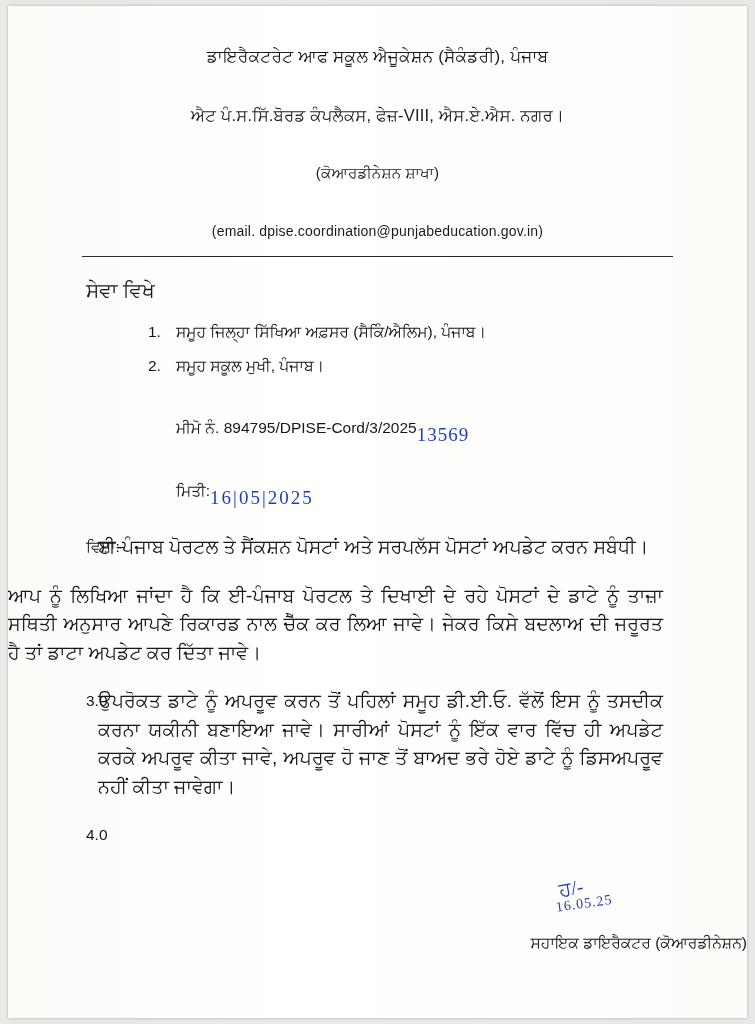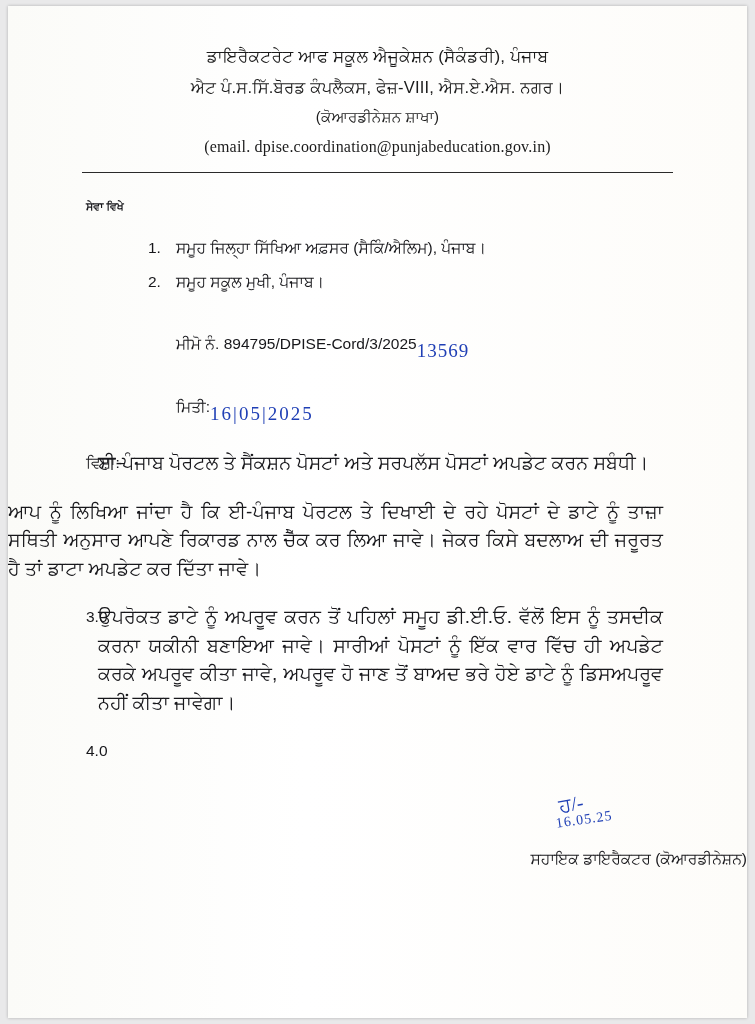--- a/index.html
+++ b/index.html
@@ -33,44 +33,44 @@
   .header {
     margin: 36px 0 0 0;
     text-align: center;
     color: #1b1b1b;
     font-family: "Liberation Sans", sans-serif;
   }
   .header .line {
     font-size: 16.5px;
     line-height: 30px;
     letter-spacing: 0.2px;
+    margin-top: 28px;
   }
   .header .line.l1 { font-size: 17px; }
   .header .line.l3 { font-size: 15px; text-align: center; }
   .header .line.l4 {
-    font-size: 16px;
-    font-family: Liberation Serif, serif;
+    font-size: 14px;
+    font-family: Liberation Sans, sans-serif;
   }
   .rule {
     margin: 10px 74px 0 74px;
     border-top: 1.6px solid #2a2a2a;
   }
 
   
   .body {
     position: relative;
     margin: 22px 0 0 0;
     color: #17171b;
     font-size: 15px;
   }
   .to-label {
     margin-left: 78px;
-    font-size: 11px;
+    font-size: 20px;
     line-height: 22px;
-    font-weight: bold;
   }
   .to-list {
     margin: 14px 0 0 0;
     padding: 0;
     list-style: none;
   }
   .to-list li {
     margin-left: 168px;
     font-size: 15.5px;
     line-height: 34px;

